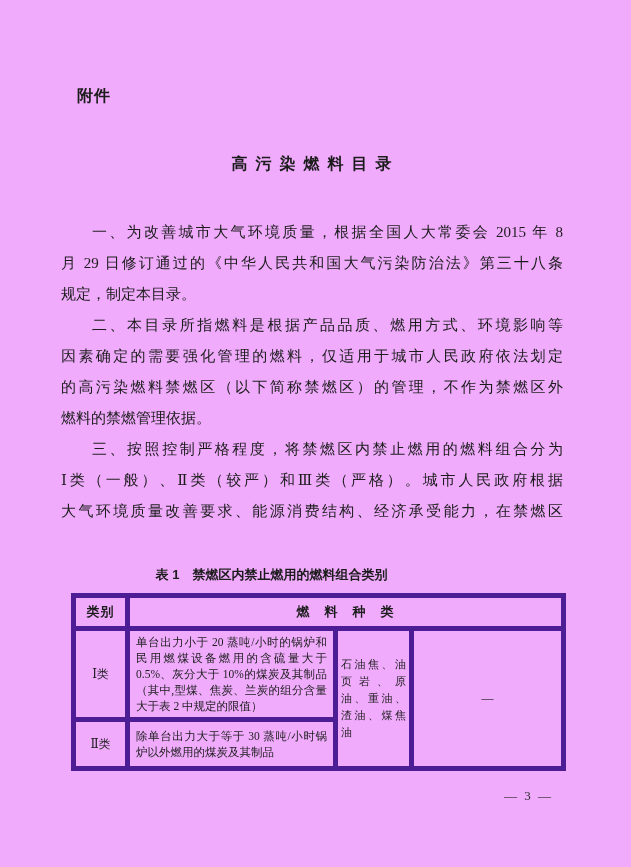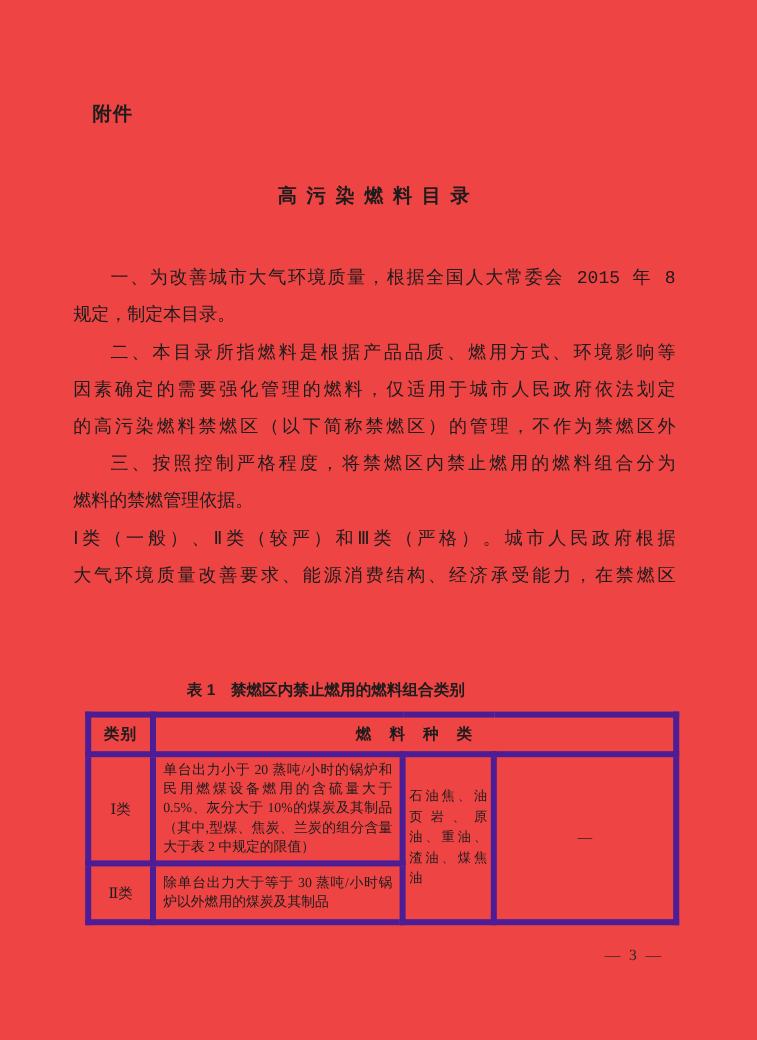--- a/index.html
+++ b/index.html
@@ -1,21 +1,21 @@
 <!DOCTYPE html>
 <html><head>
 <meta charset="utf-8">
 <style>
   html, body { margin: 0; padding: 0; background: #e8e8e8; }
   .page {
     position: relative;
     width: 631px;
     height: 867px;
     margin: 0 auto;
-    background: #ef4444;
+    background: #f0abfc;
     font-family: "Liberation Serif", "DejaVu Serif", serif;
     color: #1c1c1c;
     overflow: hidden;
   }
   .attachment {
     position: absolute;
     left: 77px;
     top: 87px;
     font-family: "Liberation Sans", "DejaVu Sans", sans-serif;
     font-weight: bold;
@@ -39,21 +39,20 @@
     position: absolute;
     left: 61px;
     top: 217px;
     width: 502px;
     font-size: 15px;
     line-height: 31px;
   }
   .bline {
     text-align: justify;
     text-align-last: justify;
-    font-family: Liberation Mono, monospace;
   }
   .bline.indent { text-indent: 31px; }
   .bline.last { text-align-last: left; }
   .caption {
     position: absolute;
     left: 0;
     top: 566px;
     width: 543px;
     text-align: center;
     font-family: "Liberation Sans", "DejaVu Sans", sans-serif;
@@ -118,28 +117,29 @@
 <body>
 
 <div class="page">
 
   <div class="attachment">附件</div>
 
   <h1 class="title">高污染燃料目录</h1>
 
   <div class="bodytext">
     <div class="bline indent">一、为改善城市大气环境质量，根据全国人大常委会 2015 年 8</div>
+    <div class="bline">月 29 日修订通过的《中华人民共和国大气污染防治法》第三十八条</div>
     <div class="bline last">规定，制定本目录。</div>
 
     <div class="bline indent">二、本目录所指燃料是根据产品品质、燃用方式、环境影响等</div>
     <div class="bline">因素确定的需要强化管理的燃料，仅适用于城市人民政府依法划定</div>
     <div class="bline">的高污染燃料禁燃区（以下简称禁燃区）的管理，不作为禁燃区外</div>
+    <div class="bline last">燃料的禁燃管理依据。</div>
+
     <div class="bline indent">三、按照控制严格程度，将禁燃区内禁止燃用的燃料组合分为</div>
-
-    <div class="bline last">燃料的禁燃管理依据。</div>
     <div class="bline">Ⅰ类（一般）、Ⅱ类（较严）和Ⅲ类（严格）。城市人民政府根据</div>
     <div class="bline">大气环境质量改善要求、能源消费结构、经济承受能力，在禁燃区</div>
   </div>
 
   <div class="caption">表 1　禁燃区内禁止燃用的燃料组合类别</div>
 
   <table class="fuel">
     <colgroup>
       <col style="width:54px">
       <col style="width:208px">

